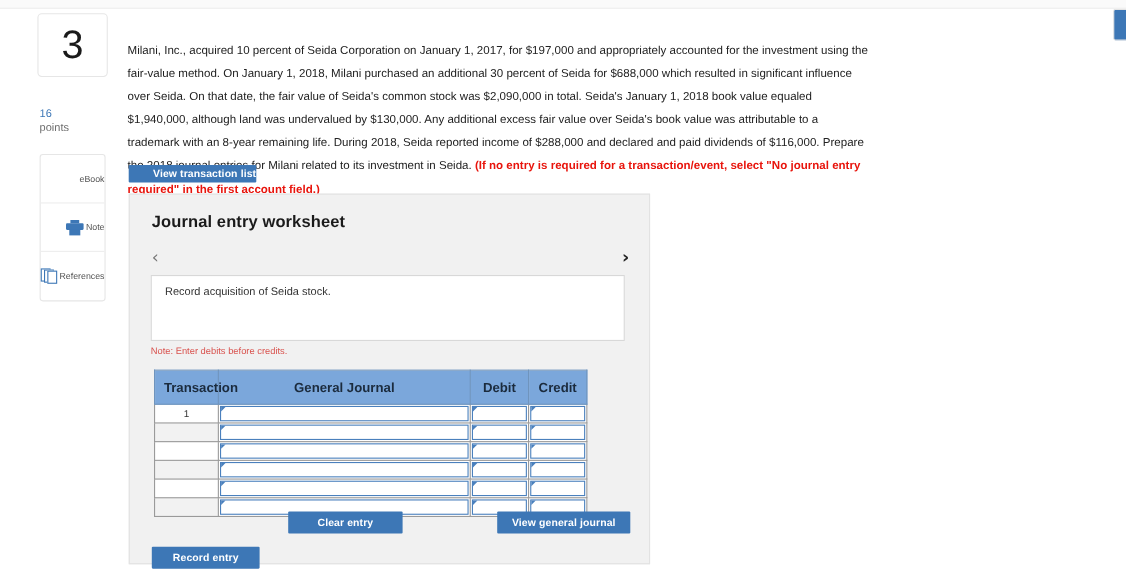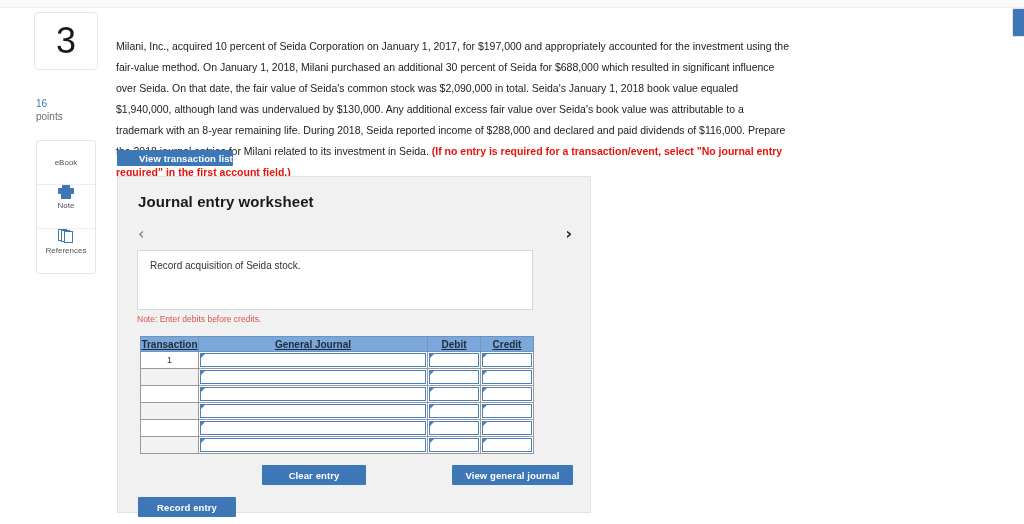--- a/index.html
+++ b/index.html
@@ -53,22 +53,22 @@
 
   .rail {
     position: absolute; left: 36px; top: 140px;
     width: 60px;
     background: #ffffff;
     border: 1px solid #e6e6e6;
     border-radius: 3px;
   }
   .rail-item {
     height: 44px;
-    display: flex; flex-direction: column;
-    align-items: center; justify-content: flex-start;
+    display: flex; 
+    align-items: center; justify-content: flex-end;
     gap: 2px;
     border-bottom: 1px solid #ededed;
     cursor: pointer;
   }
   .rail-item:last-child { border-bottom: none; }
   .rail-label { font-size: 8px; color: #555; line-height: 9px; }
   .rail-ico { width: 17px; height: 15px; position: relative; }
 
   
   .ico-ebook { background: #3d77b6; border-radius: 1px; width: 16px; height: 13px; }
@@ -159,21 +159,21 @@
     border-bottom: 1px solid #ffffff;
     color: #222;
     position: relative;
     z-index: 3;
     line-height: 27px;
   }
 
   
   .descbox {
     position: absolute; left: 137px; top: 250px;
-    width: 396px; height: 60px;
+    width: 431px; height: 60px;
     background: #ffffff;
     border: 1px solid #d8d8d8;
   }
   .desctext {
     position: absolute; left: 12px; top: 9px;
     font-size: 10px; color: #333;
   }
   .note {
     position: absolute; left: 137px; top: 314px;
     font-size: 8.5px; color: #d9534f;
@@ -182,27 +182,26 @@
   
   .jtable {
     position: absolute; left: 140px; top: 336px;
     width: 393px;
     border-collapse: collapse;
     table-layout: fixed;
   }
   .jtable th {
     background: #7ba7db;
     border: 1px solid #6f94bd;
-    font-size: 10px;
+    font-size: 12px;
     font-weight: bold;
     color: #1b2b3d;
     height: 15px;
-    padding: 0;
+    padding: 8px;
     text-align: center;
-    text-decoration: underline;
   }
   .jtable td {
     border: 1px solid #9a9a9a;
     height: 16px;
     padding: 0;
     background: #ffffff;
   }
   .col-tr  { width: 58px; }
   .col-gj  { width: 229px; }
   .col-db  { width: 53px; }

